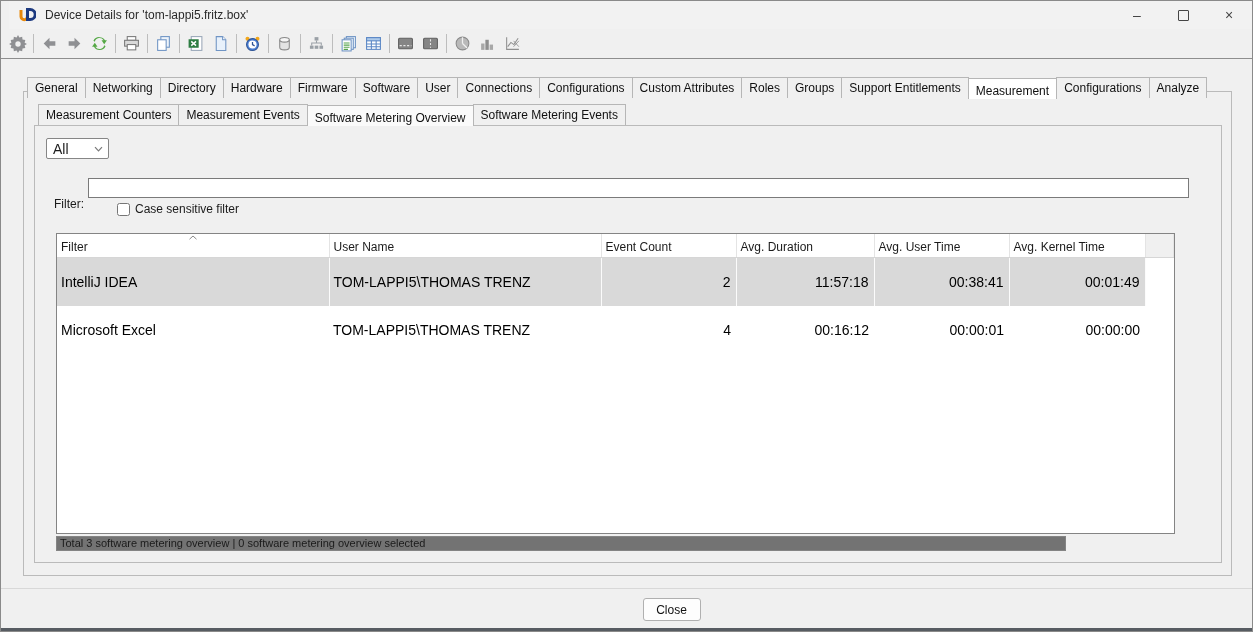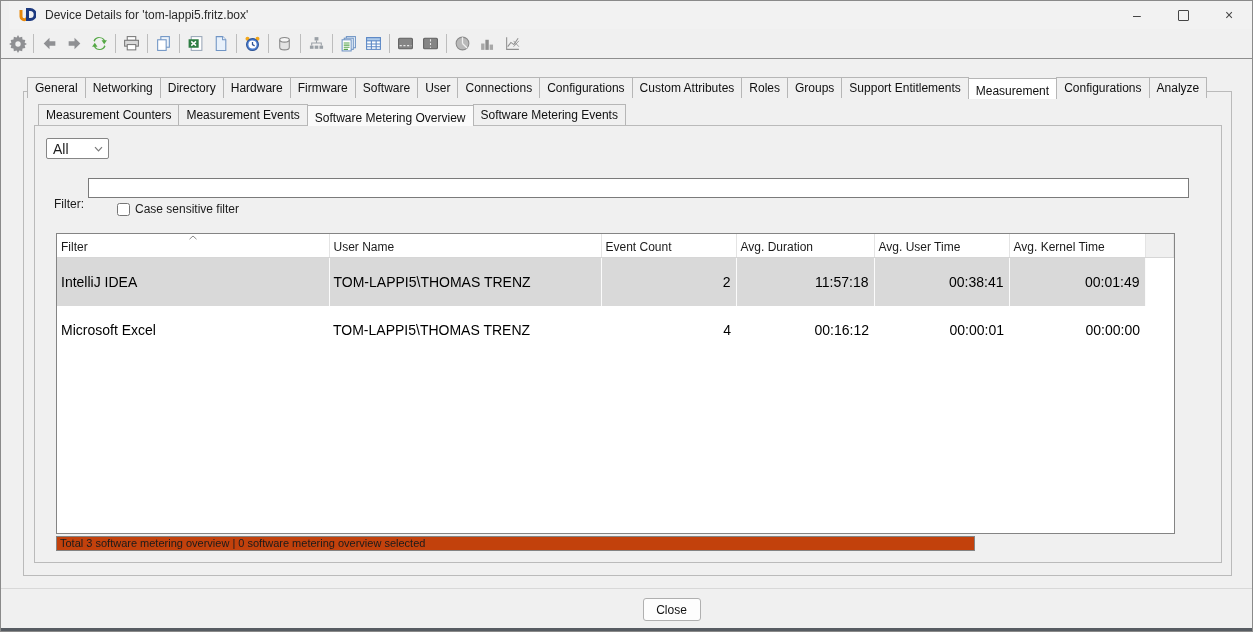--- a/index.html
+++ b/index.html
@@ -40,21 +40,21 @@
   .grid{position:absolute;left:55px;top:232px;width:1119px;height:301px;box-sizing:border-box;background:#fff;border:1px solid #848484;overflow:hidden;z-index:2;}
   .grid table{border-collapse:collapse;table-layout:fixed;width:100%;}
   .grid th{font-size:12px;font-weight:400;text-align:left;height:22px;box-sizing:border-box;padding:6px 4px 3px;border-right:1px solid #e4e4e4;border-bottom:1px solid #d6d6d6;background:#fff;position:relative;white-space:nowrap;overflow:hidden;vertical-align:bottom;}
   .grid th.filler{background:#f0f0f0;}
   .sort-caret{position:absolute;top:0;left:50%;transform:translateX(-50%);line-height:5px;}
   .grid td{font-size:14px;height:16px;box-sizing:border-box;padding:16px 4px;white-space:nowrap;overflow:hidden;color:#000;}
   .grid tr.alt td{background:#d9d9d9;border-right:1px solid #fbfbfb;}
   .grid tr.alt td.filler-cell{background:#fff;border-right:none;}
   .grid td.num{text-align:right;padding-right:5px;}
   
-  .statusbar{position:absolute;left:55px;top:535px;width:919px;height:15px;box-sizing:border-box;border:1px solid #848484;background:#c2410c;font-size:11px;line-height:13px;padding-left:3px;z-index:2;white-space:nowrap;overflow:hidden;}
+  .statusbar{position:absolute;left:55px;top:535px;width:1010px;height:15px;box-sizing:border-box;border:1px solid #848484;background:#737373;font-size:11px;line-height:13px;padding-left:3px;z-index:2;white-space:nowrap;overflow:hidden;}
   .footer-line{position:absolute;left:0;right:0;top:587px;height:1px;background:#d8d8d8;}
   .close-btn{position:absolute;top:597px;left:50%;transform:translateX(-50%);width:58px;height:23px;background:#fdfdfd;border:1px solid #b0b0b0;border-radius:3px;font-size:12px;font-family:inherit;color:#111;margin-left:45px;}
   .bottom-edge{position:absolute;left:0;right:0;bottom:0;height:3px;background:#575c62;}
 </style>
 </head>
 <body>
 
 <div class="titlebar">
   <svg class="app-icon" viewBox="0 0 18 18">
     <path d="M3 4 v6.5 a3.2 3.2 0 0 0 6.4 0 V9" stroke="#e8890c" stroke-width="3" fill="none"></path>

